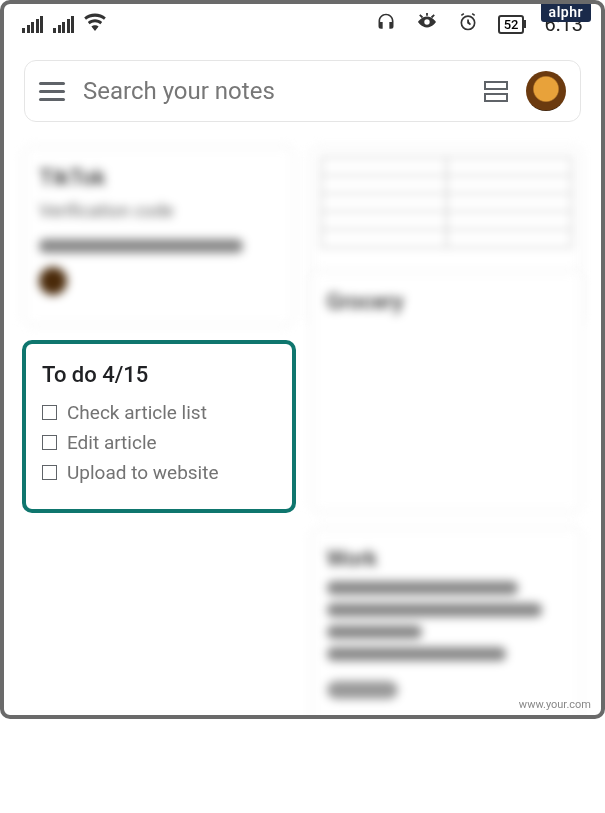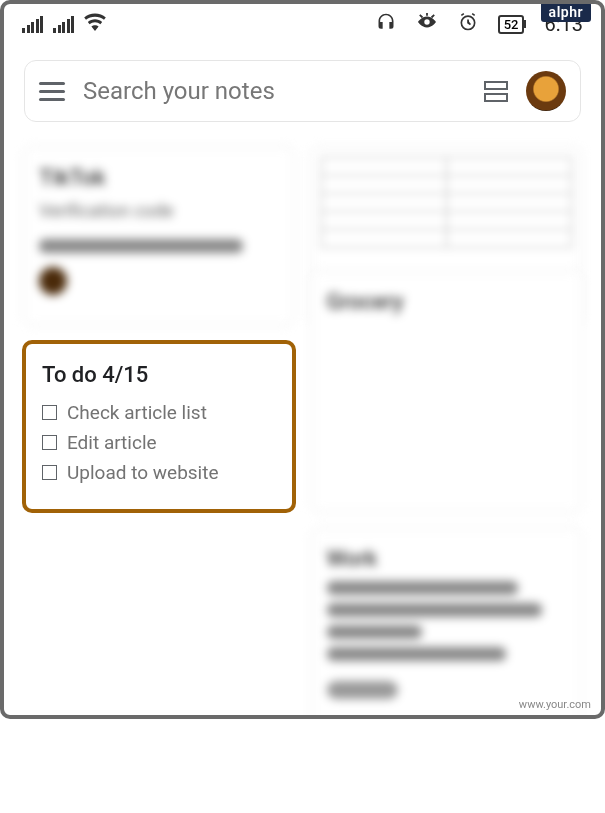--- a/index.html
+++ b/index.html
@@ -25,21 +25,21 @@
   .viewbtn { display:flex; flex-direction:column; gap:3px; }
   .viewbtn span { width:24px; height:9px; border:2px solid #5f6368; }
   .avatar { width:40px; height:40px; border-radius:50%; background: radial-gradient(circle at 50% 45%, #e8a23a 0 40%, #6b3a0f 45% 70%, #1a0f05 75%); }
 
   .grid { display: grid; grid-template-columns: 1fr 1fr; gap: 14px; padding: 14px 18px; }
   .card { border: 1px solid #e3e3e3; border-radius: 10px; padding: 18px 16px; background: #fff; }
   .blur { filter: blur(5px); color: #555; }
   .blur .t { font-size: 22px; font-weight: 500; color: #333; margin-bottom: 10px; }
   .blur .line { height: 14px; background: #888; border-radius: 6px; margin: 8px 0; }
 
-  .focus { border: 4px solid #a16207; position: relative; z-index: 5; }
+  .focus { border: 4px solid #0f766e; position: relative; z-index: 5; }
   .focus-title { font-size: 22px; color: #202124; font-weight: 500; margin-bottom: 14px; }
   .task { display: flex; align-items: center; gap: 10px; margin: 7px 0; font-size: 19px; color: #737373; }
   .chk { width: 15px; height: 15px; border: 1.5px solid #5f6368; flex-shrink: 0; }
 
   .blurtable { filter: blur(4px); }
   .blurtable table { width: 100%; border-collapse: collapse; }
   .blurtable td { border: 1px solid #aaa; height: 18px; }
 </style>
 </head>
 <body>

